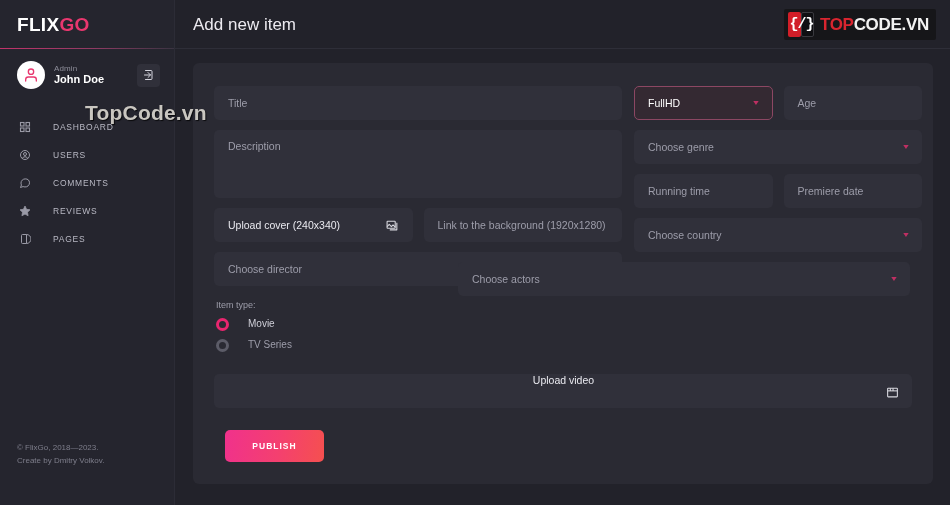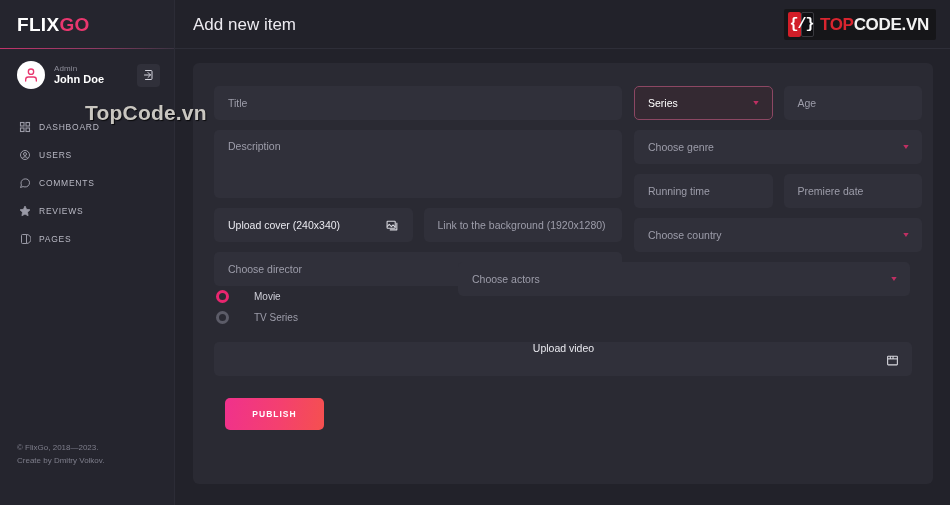--- a/index.html
+++ b/index.html
@@ -89,21 +89,21 @@
     align-items: center;
     justify-content: center;
     flex: 0 0 23px;
     cursor: pointer;
   }
 
   .nav { margin-top: 10px; }
   .nav-item {
     display: flex;
     align-items: center;
-    gap: 8px;
+    gap: 22px;
     height: 28px;
     padding-left: 18px;
     cursor: pointer;
   }
   .nav-icon {
     width: 13px; height: 13px;
     display: flex; align-items: center; justify-content: center;
     flex: 0 0 13px;
     color: #9a9aa6;
   }
@@ -254,22 +254,22 @@
   }
 
   
   .itemtype-label {
     font-size: 9px;
     color: #9d9daa;
     margin: 14px 0 8px 2px;
   }
   .radio-row {
     display: flex;
-    align-items: center;
-    gap: 25px;
+    align-items: flex-start;
+    gap: 19px;
     height: 21px;
     cursor: pointer;
     padding-left: 2px;
   }
   .radio {
     width: 13px; height: 13px;
     border-radius: 50%;
     border: 3px solid #5c5c68;
     background: transparent;
     flex: 0 0 13px;
@@ -457,38 +457,39 @@
             <div class="fld">Link to the background (1920x1280)</div>
           </div>
 
           <div class="row2 mt">
             <div class="fld dd">
               <span>Choose director</span>
               <span class="chev">▾</span>
             </div>
           </div>
 
+          <div class="itemtype-label">Item type:</div>
 
           <div class="radio-row">
             <span class="radio on"></span>
             <span class="radio-label">Movie</span>
           </div>
 
           <div class="radio-row off">
             <span class="radio"></span>
             <span class="radio-label">TV Series</span>
           </div>
 
         </div>
 
         <div class="col-right">
 
           <div class="row2">
             <div class="fld active dd">
-              <span>Series</span>
+              <span>FullHD</span>
               <span class="chev">▾</span>
             </div>
             <div class="fld">Age</div>
           </div>
 
           <div class="fld dd mt">
             <span>Choose genre</span>
             <span class="chev">▾</span>
           </div>
 

